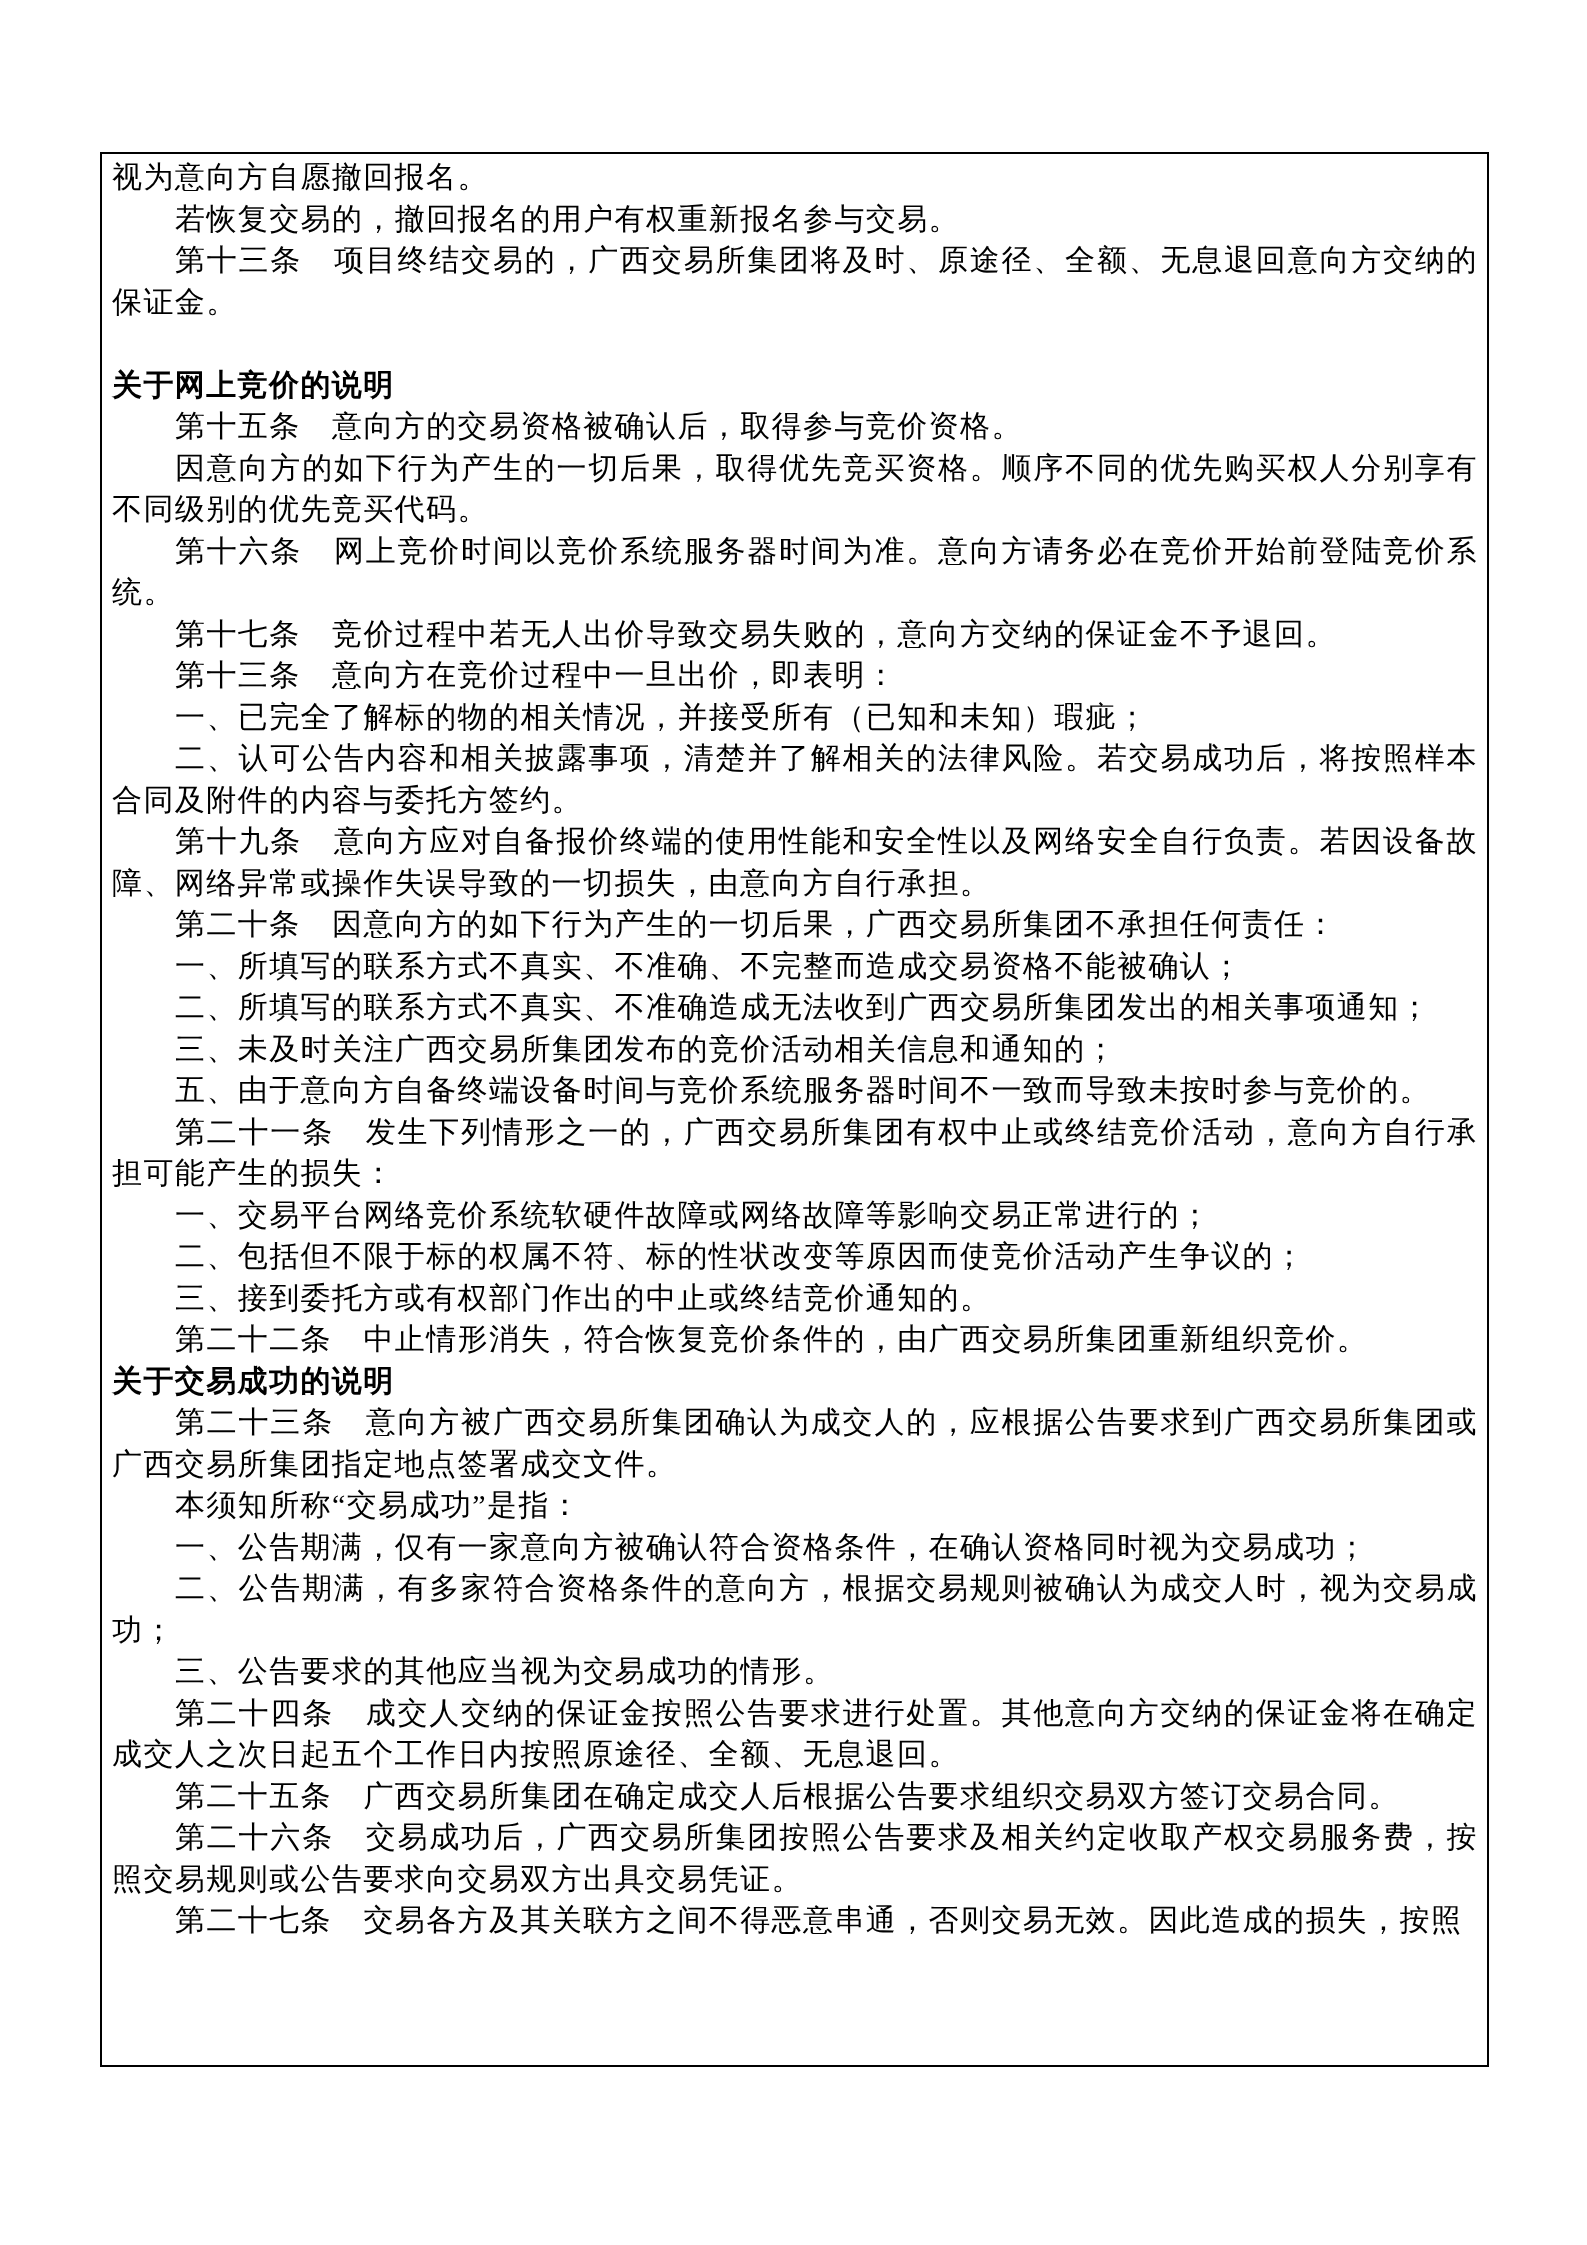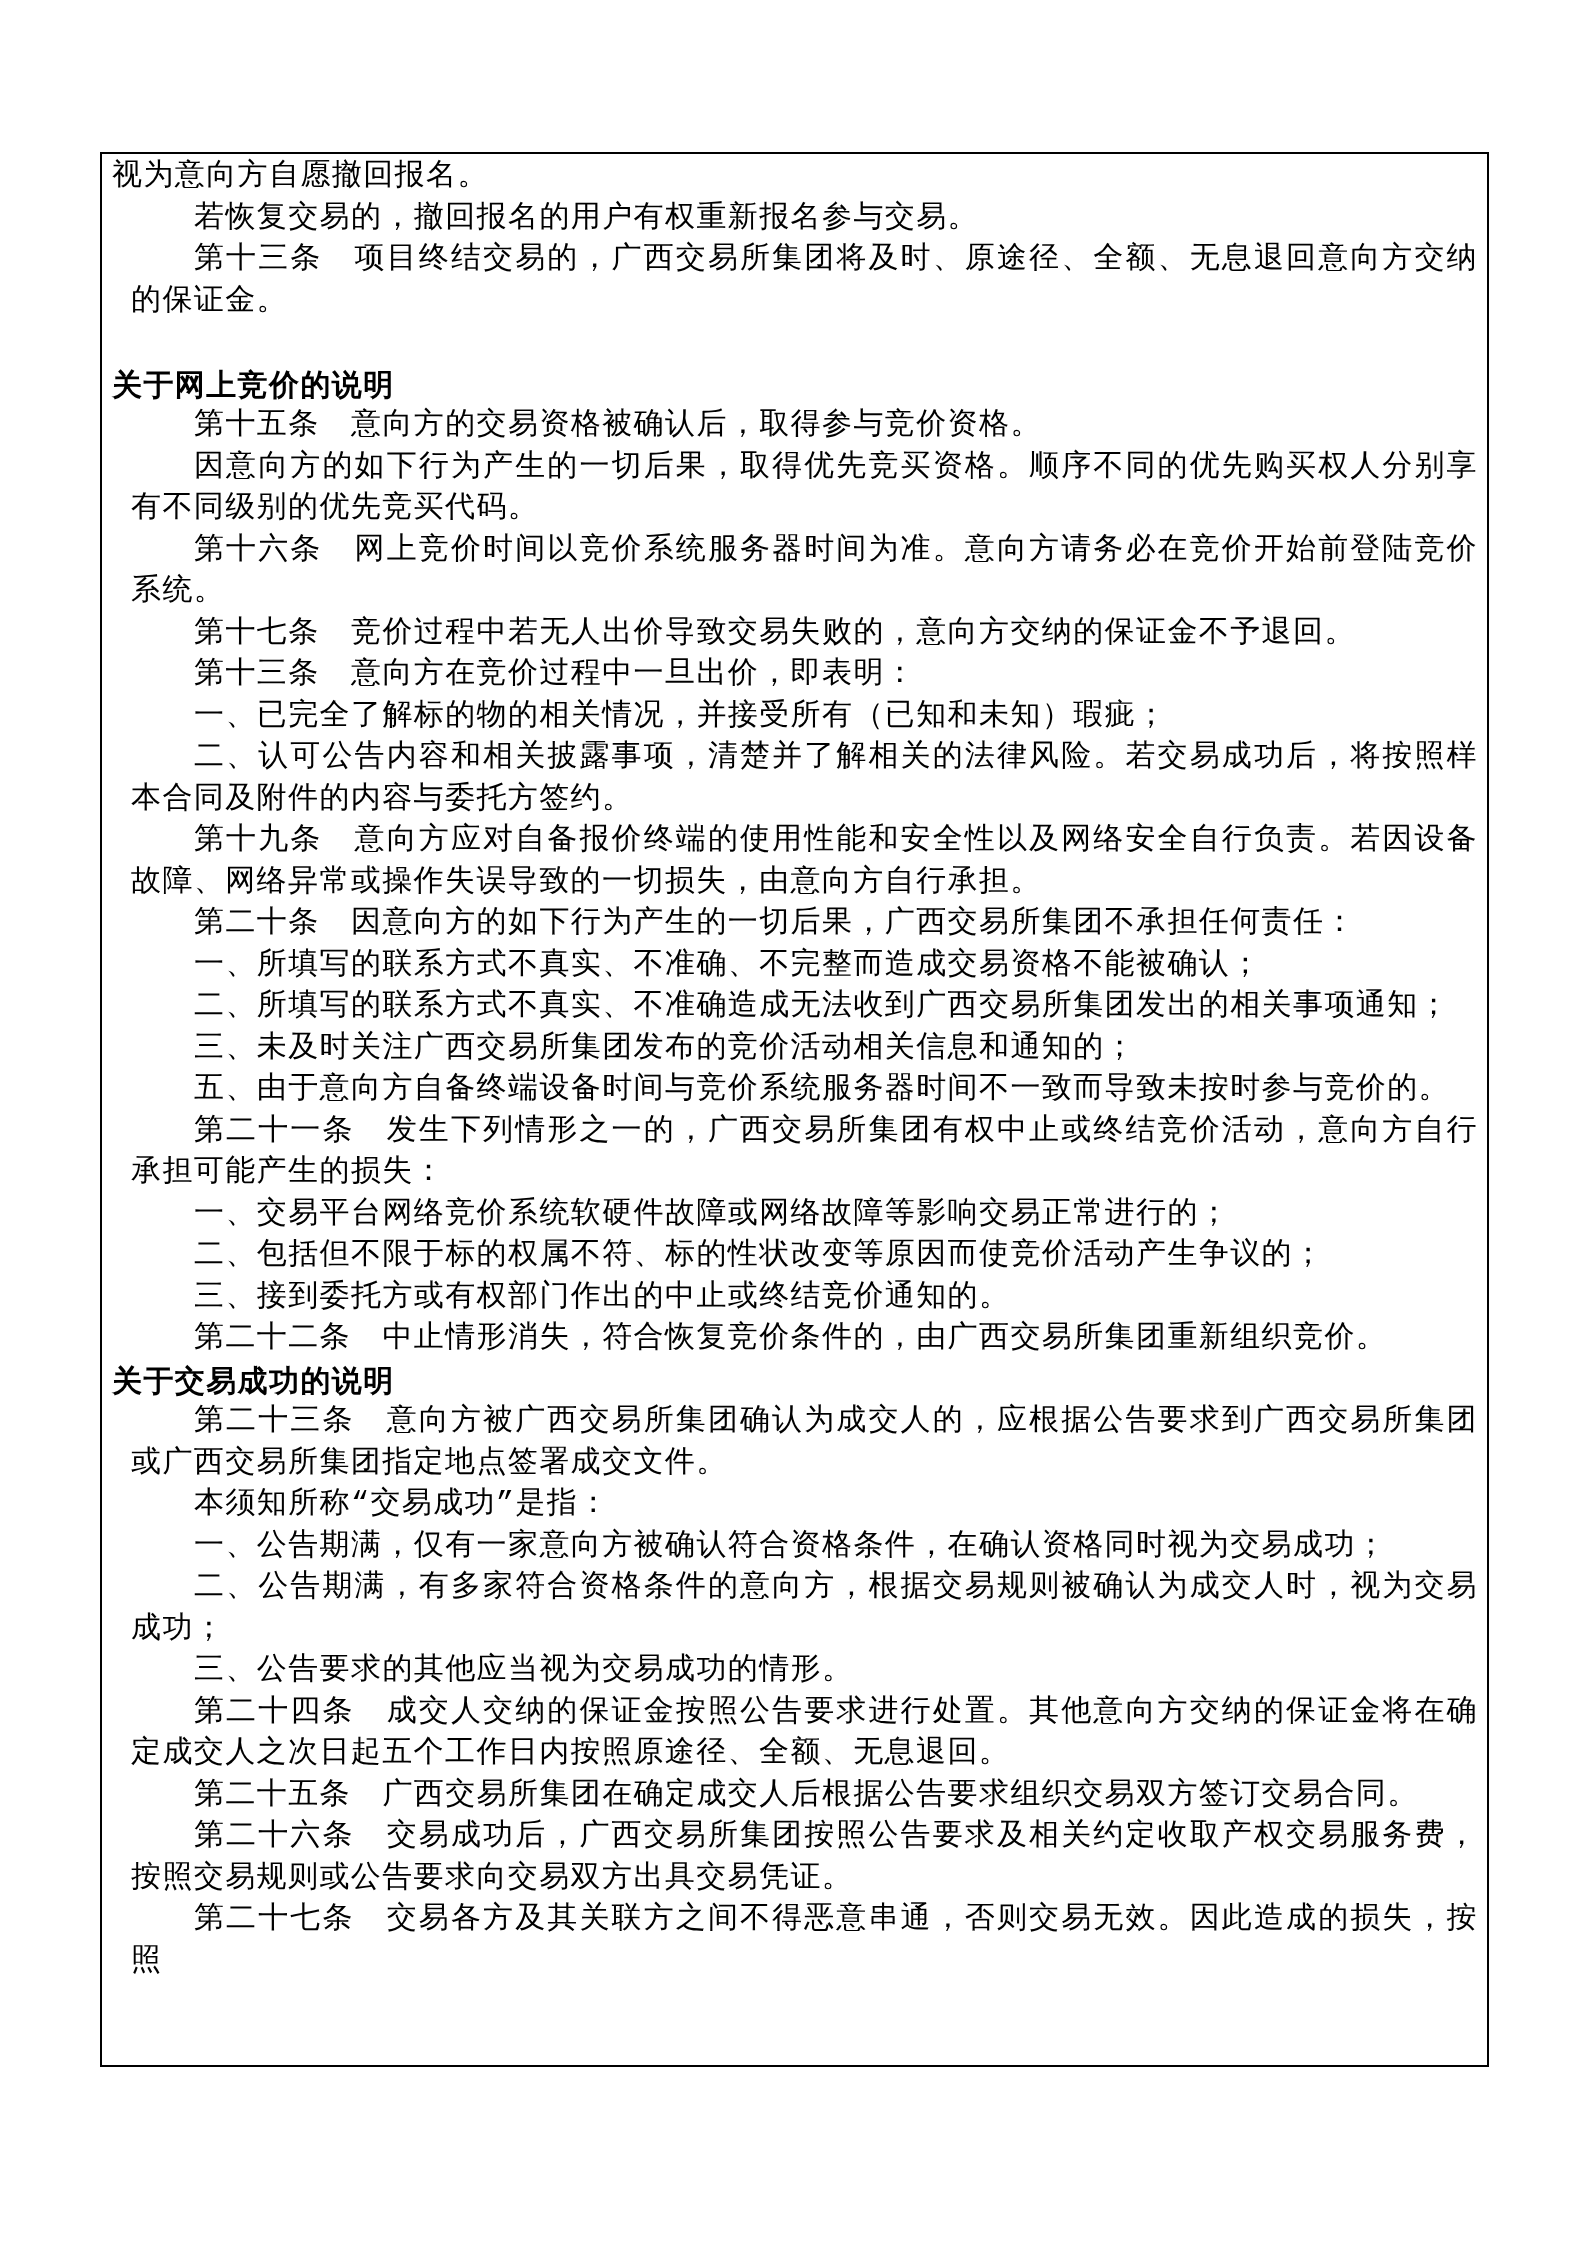--- a/index.html
+++ b/index.html
@@ -30,25 +30,23 @@
   .line {
     margin: 0;
     padding: 0;
     font-size: 30px;
     line-height: 41.5px;
     letter-spacing: 1.4px;
     text-align: justify;
     text-align-last: left;
     word-break: normal;
     color: #000000;
-    font-family: Liberation Mono, monospace;
   }
   .indent {
     text-indent: 63px;
-    margin-left: 19px;
   }
   .sect {
     margin: 0;
     padding: 0;
     font-size: 30px;
     line-height: 41.5px;
     letter-spacing: 1.4px;
     font-weight: bold;
     text-align: left;
     color: #000000;

